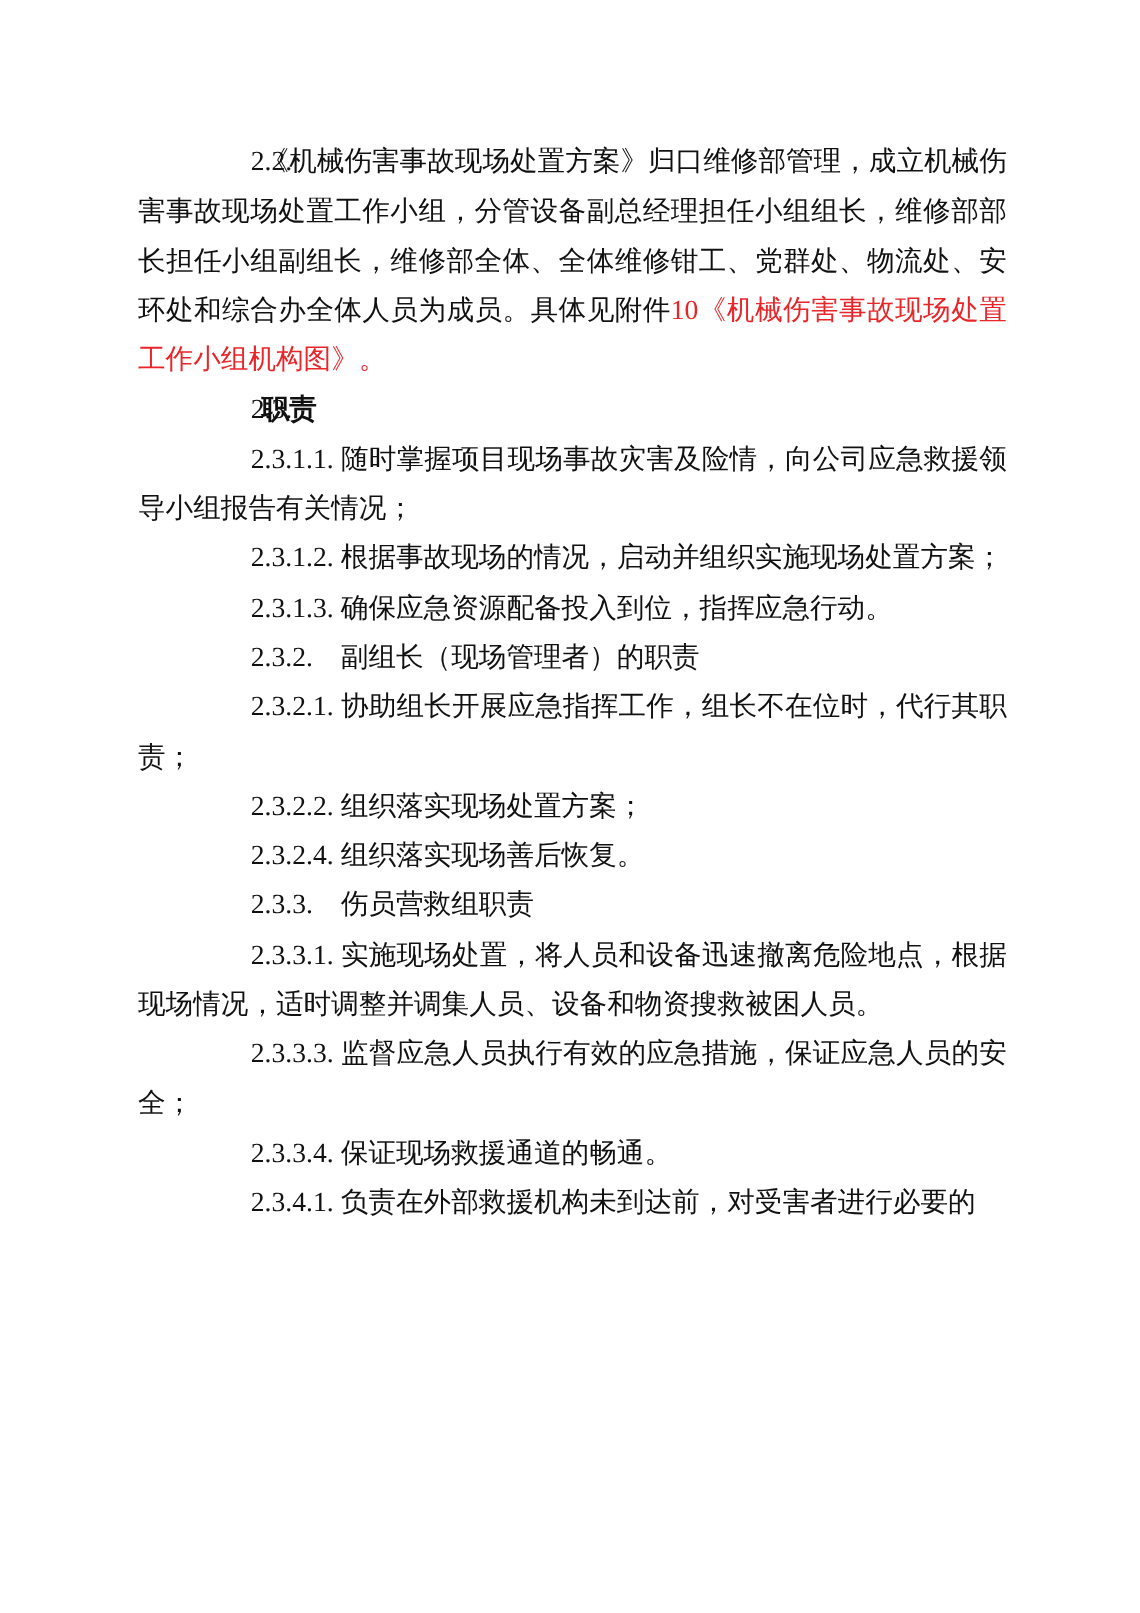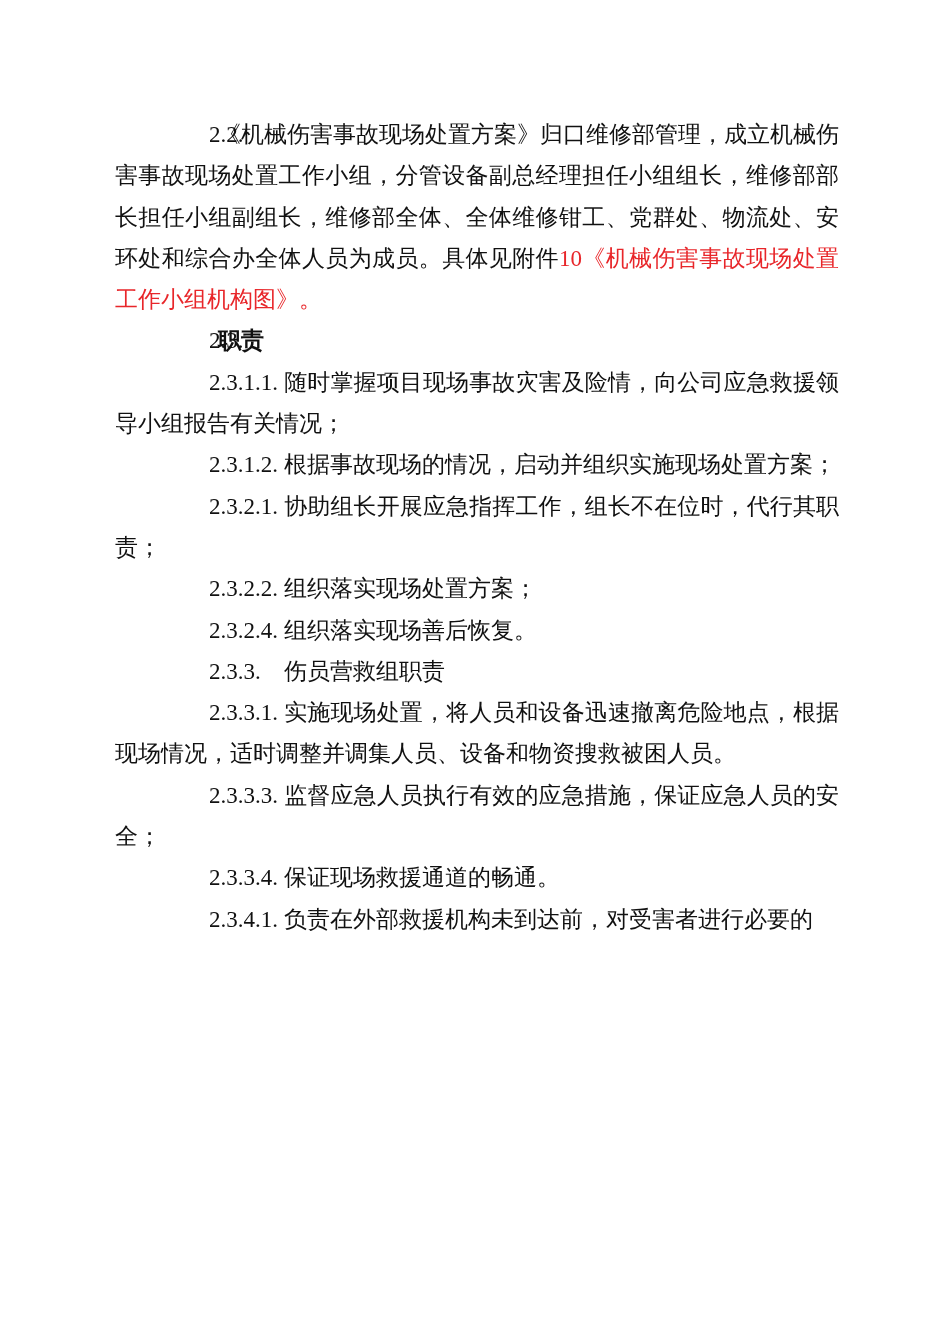--- a/index.html
+++ b/index.html
@@ -21,20 +21,22 @@
 </head>
 <body>
 
 <div class="page">
   <p class="p"><span class="num num-2">2.2.</span><span>《机械伤害事故现场处置方案》归口维修部管理，成立机械伤害事故现场处置工作小组，分管设备副总经理担任小组组长，维修部部长担任小组副组长，维修部全体、全体维修钳工、党群处、物流处、安环处和综合办全体人员为成员。具体见附件</span><span class="red">10《机械伤害事故现场处置工作小组机构图》。</span></p>
 
   <p class="p"><span class="num num-2">2.3.</span><span class="bold">职责</span></p>
 
   <p class="p"><span class="num num-4">2.3.1.1.</span><span>随时掌握项目现场事故灾害及险情，向公司应急救援领导小组报告有关情况；</span></p>
   <p class="p"><span class="num num-4">2.3.1.2.</span><span>根据事故现场的情况，启动并组织实施现场处置方案；</span></p>
+  <p class="p"><span class="num num-4">2.3.1.3.</span><span>确保应急资源配备投入到位，指挥应急行动。</span></p>
+  <p class="p"><span class="num num-3">2.3.2.</span><span>副组长（现场管理者）的职责</span></p>
   <p class="p"><span class="num num-4">2.3.2.1.</span><span>协助组长开展应急指挥工作，组长不在位时，代行其职责；</span></p>
   <p class="p"><span class="num num-4">2.3.2.2.</span><span>组织落实现场处置方案；</span></p>
   <p class="p"><span class="num num-4">2.3.2.4.</span><span>组织落实现场善后恢复。</span></p>
   <p class="p"><span class="num num-3">2.3.3.</span><span>伤员营救组职责</span></p>
   <p class="p"><span class="num num-4">2.3.3.1.</span><span>实施现场处置，将人员和设备迅速撤离危险地点，根据现场情况，适时调整并调集人员、设备和物资搜救被困人员。</span></p>
   <p class="p"><span class="num num-4">2.3.3.3.</span><span>监督应急人员执行有效的应急措施，保证应急人员的安全；</span></p>
   <p class="p"><span class="num num-4">2.3.3.4.</span><span>保证现场救援通道的畅通。</span></p>
   <p class="p"><span class="num num-4">2.3.4.1.</span><span>负责在外部救援机构未到达前，对受害者进行必要的</span></p>
 </div>
 

